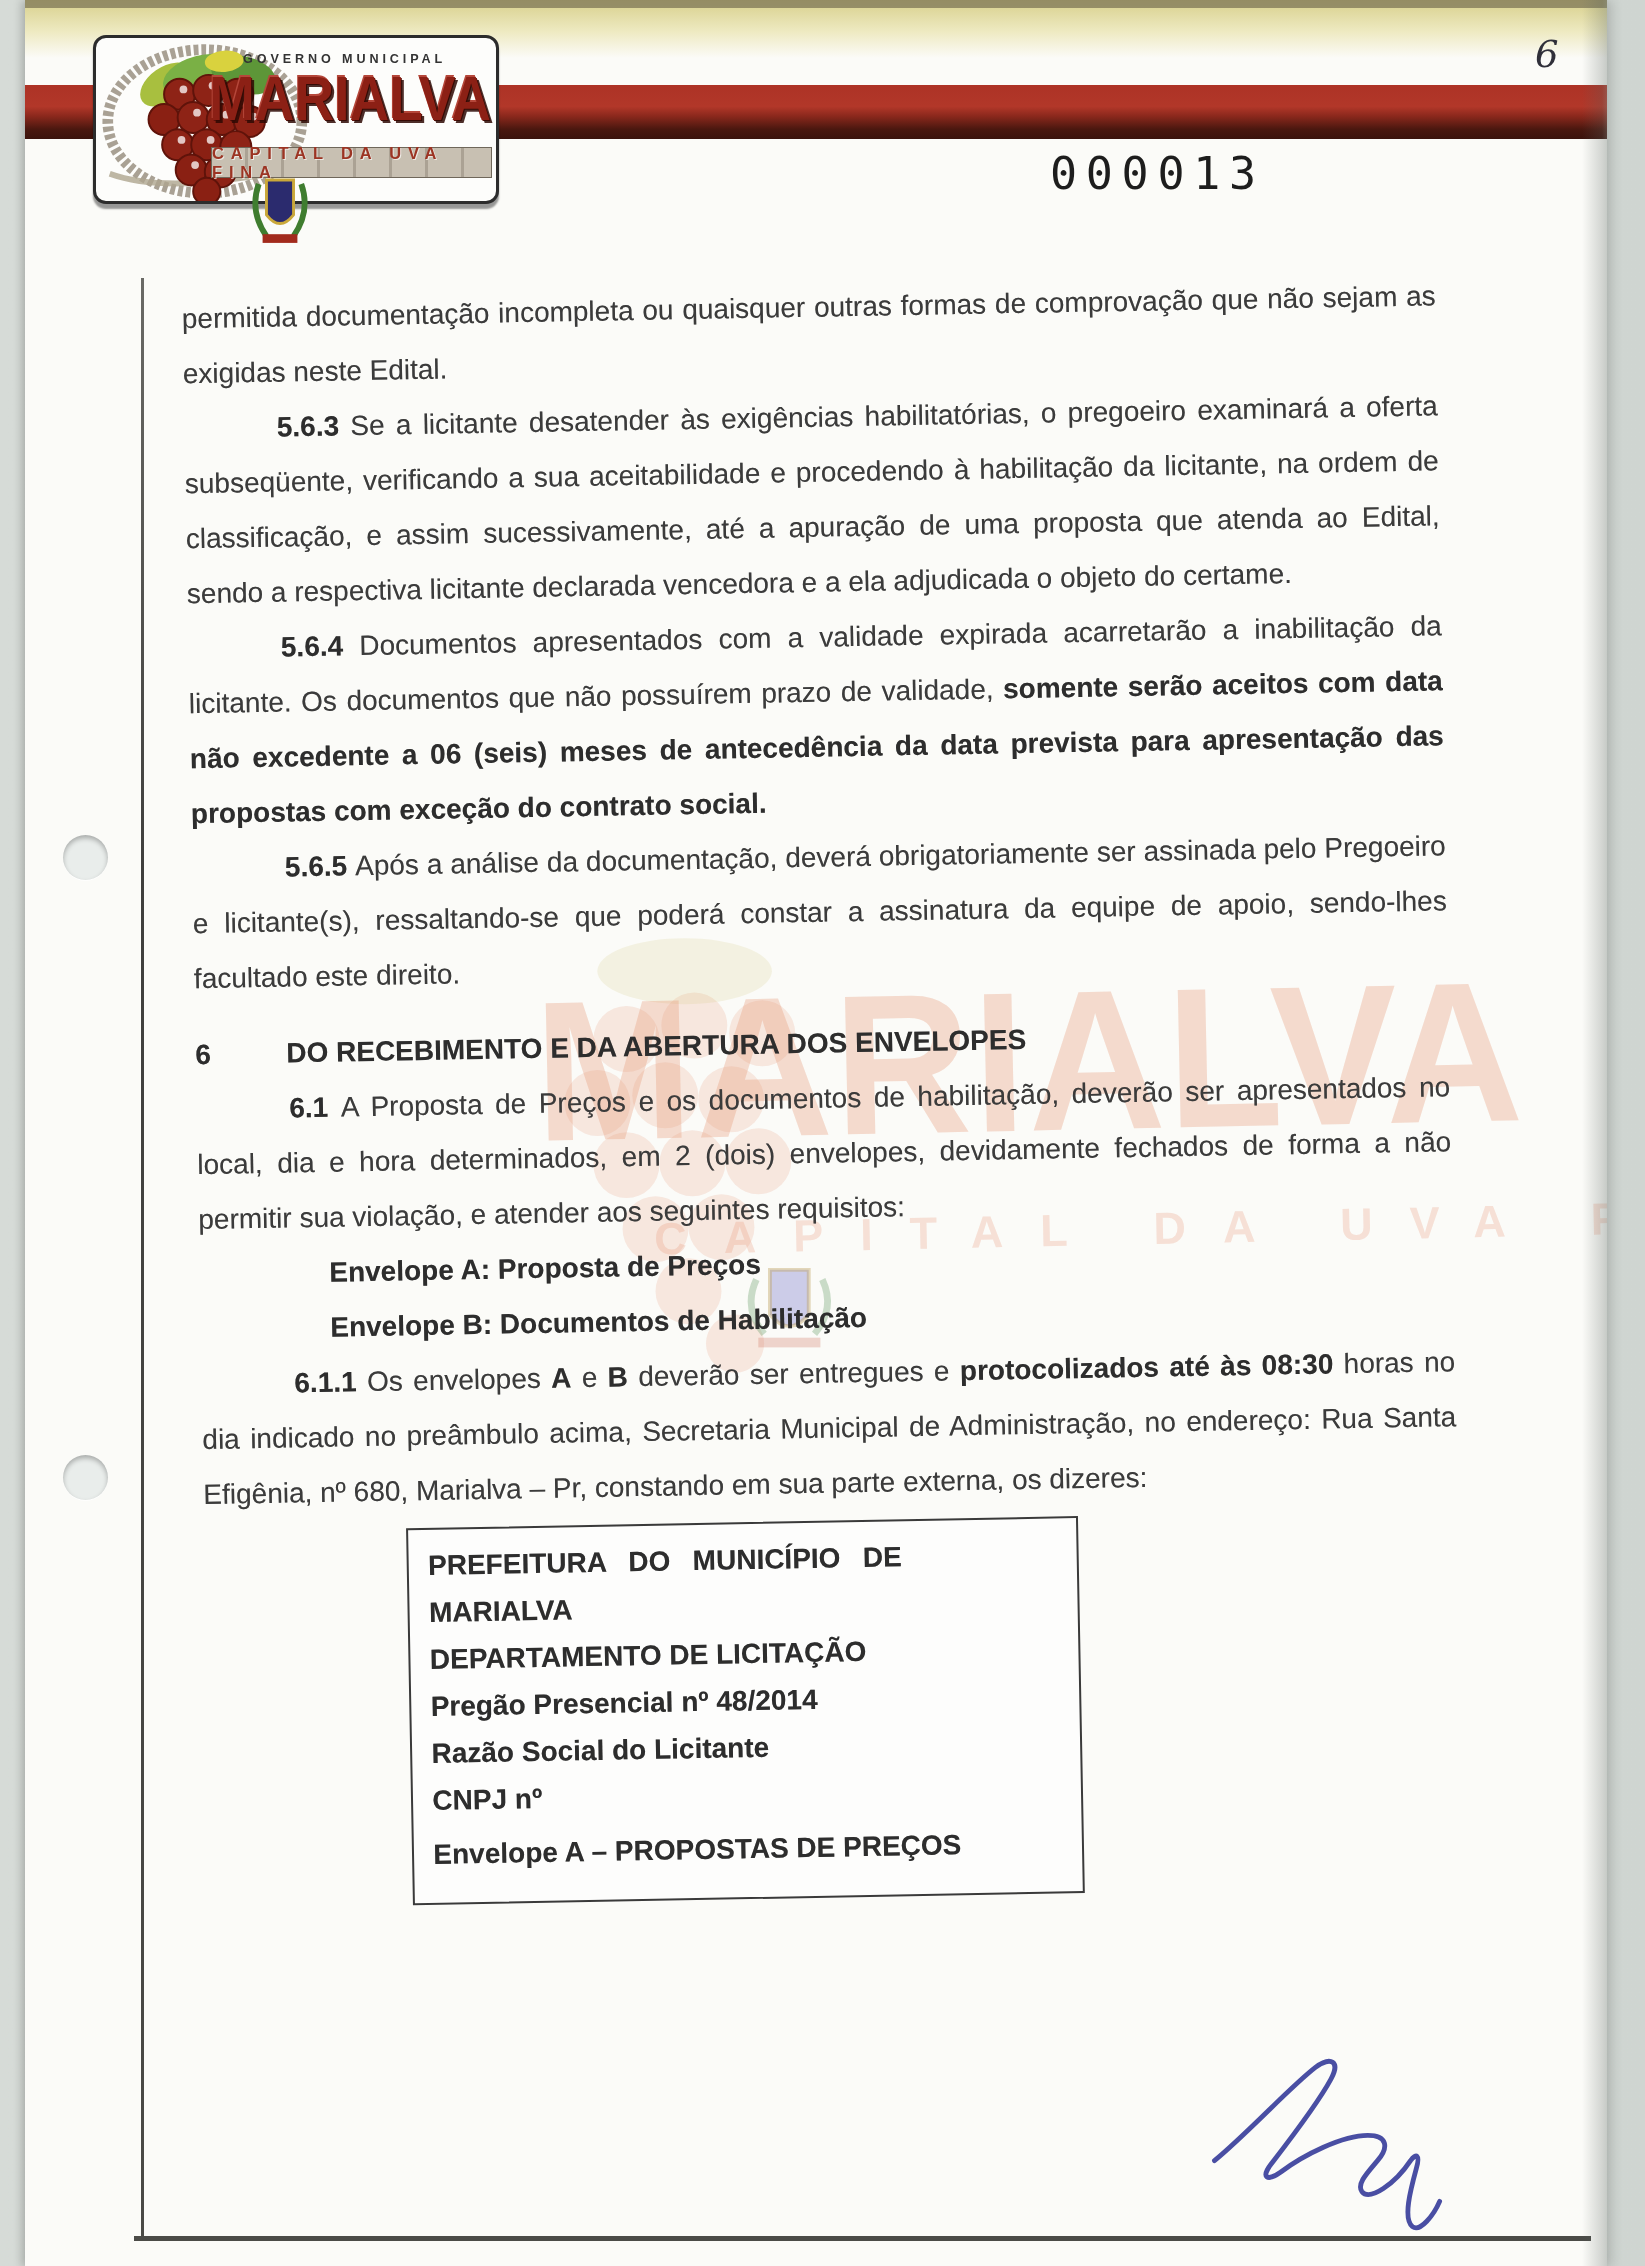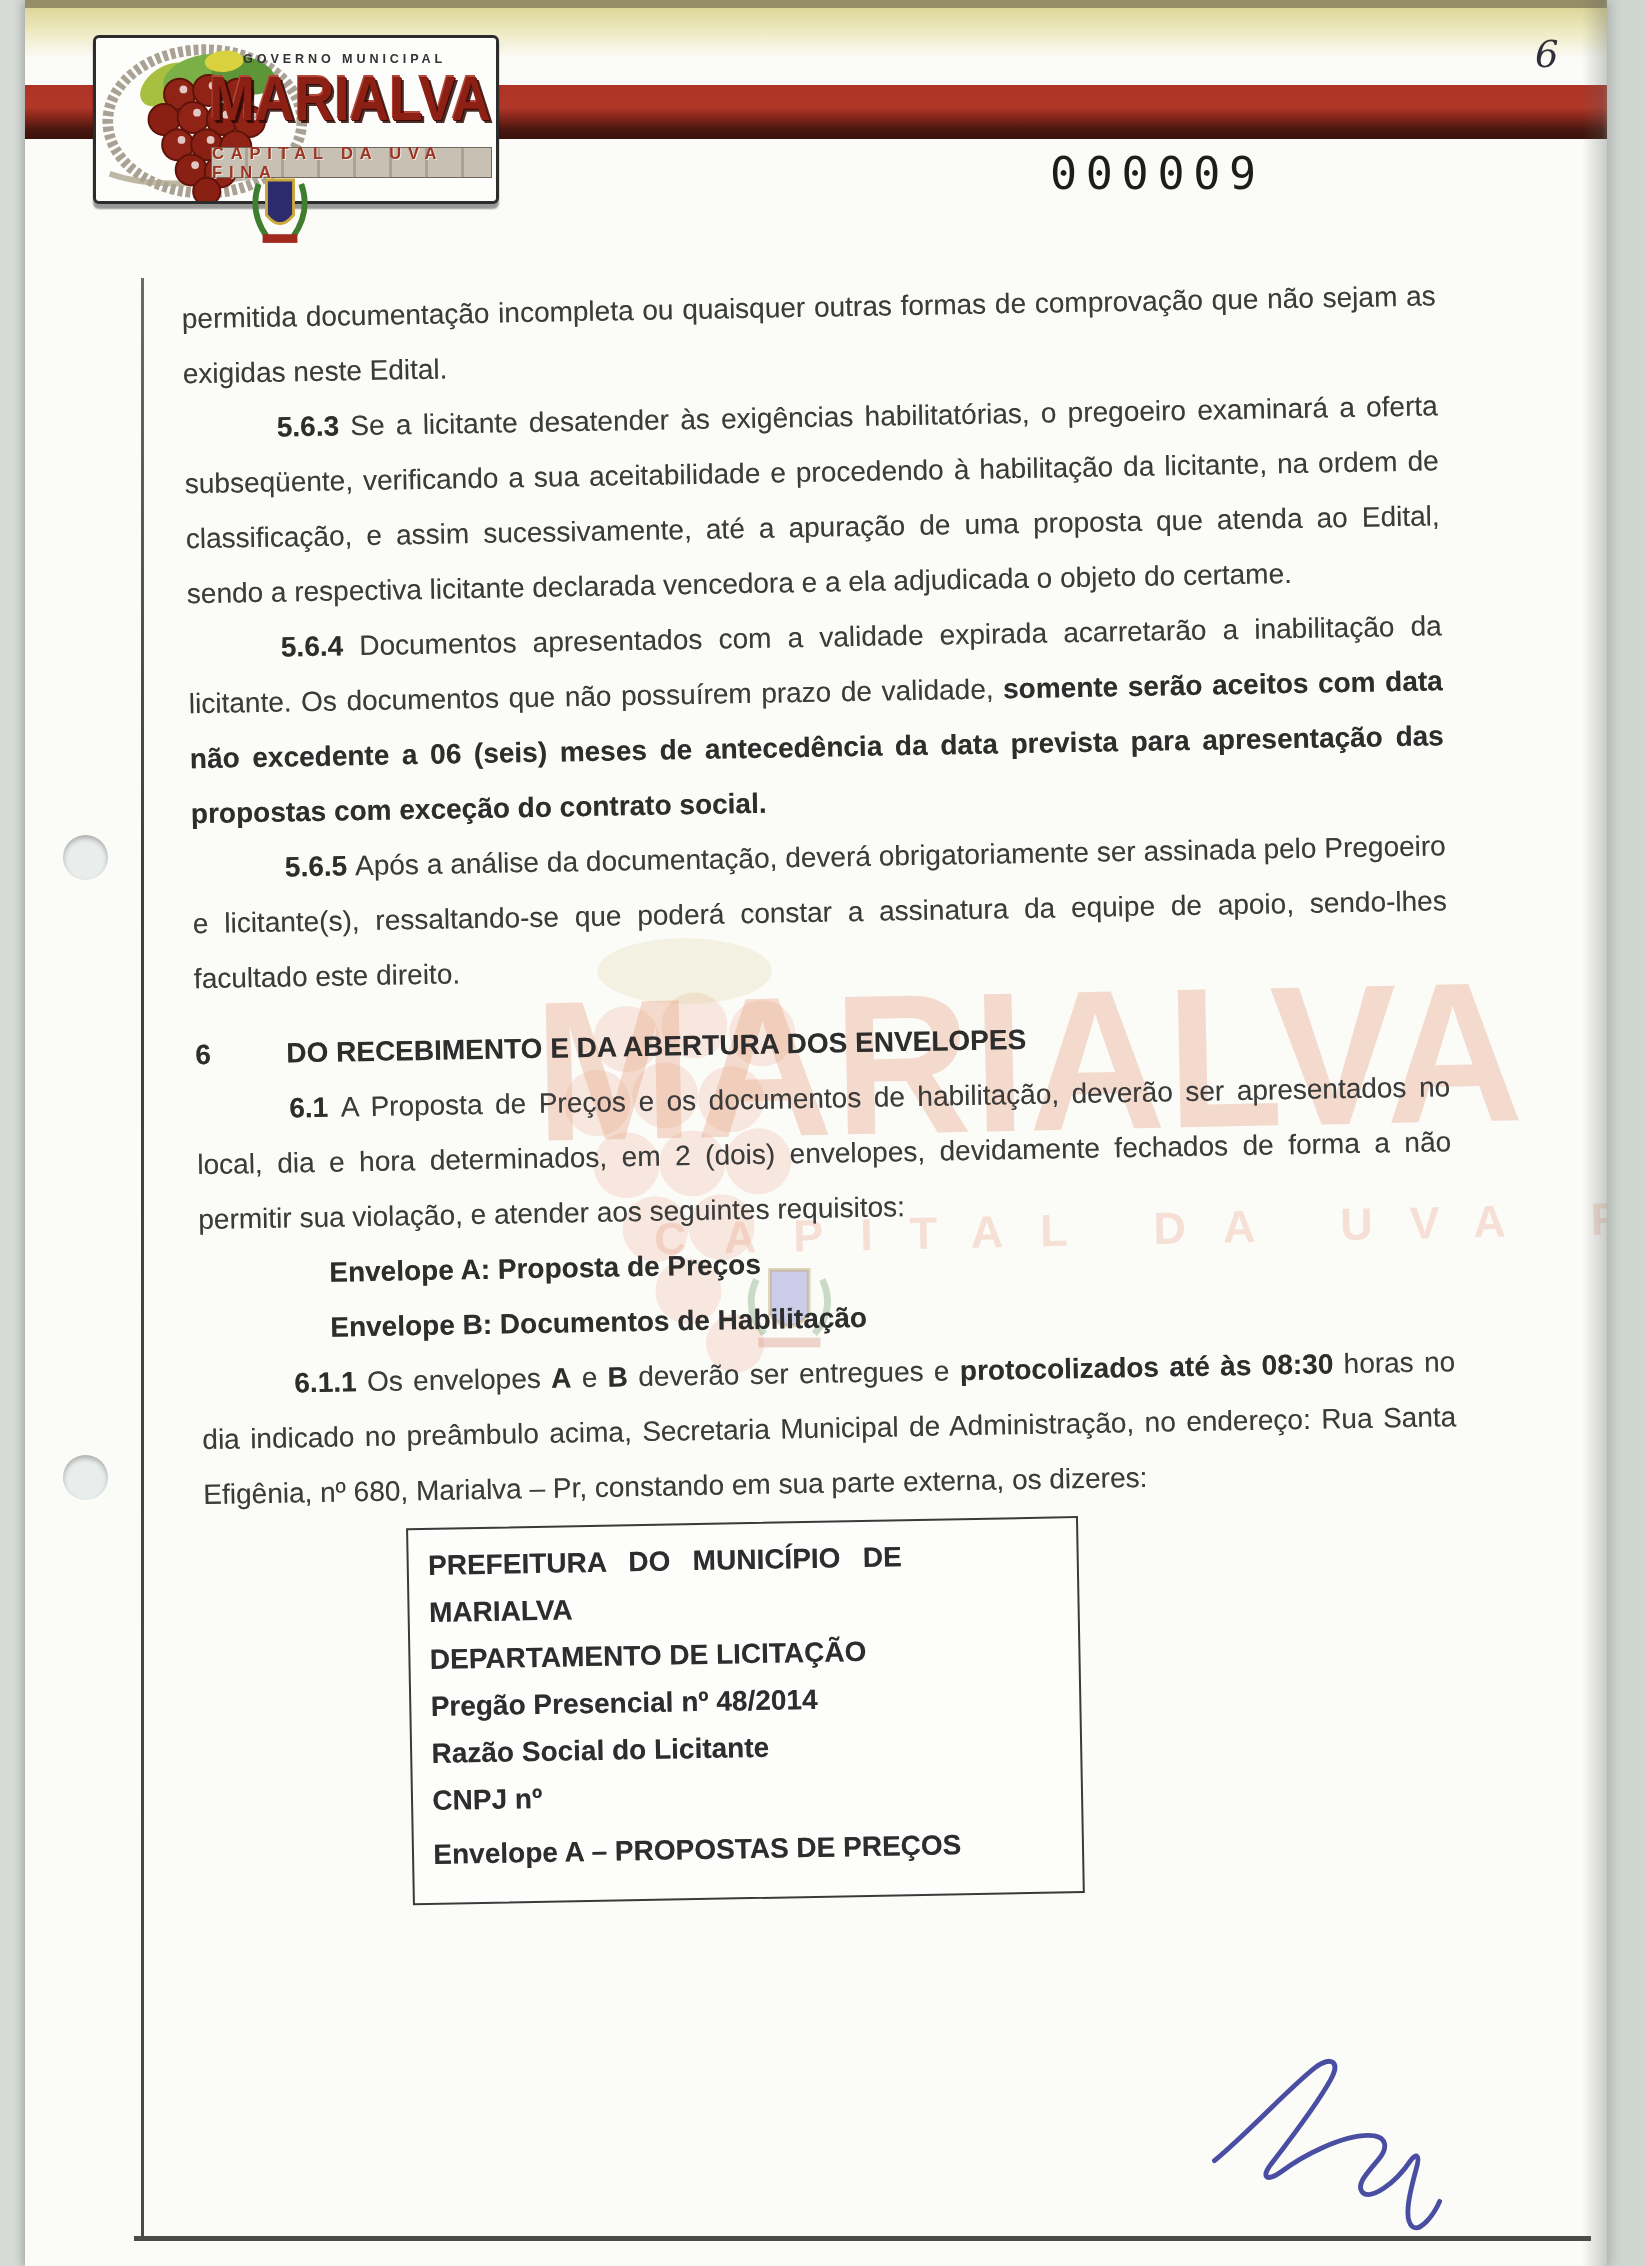--- a/index.html
+++ b/index.html
@@ -16,21 +16,21 @@
     box-shadow:-3.9px 0 7.8px rgba(0,0,0,.18), 5.8px 0 9.7px rgba(0,0,0,.12);
   }
   .top-edge{position:absolute;top:0;left:0;right:0;height:7.8px;background:#7d7557;opacity:.75;}
   .band-cream{position:absolute;top:0;left:0;right:0;height:58px;
     background:linear-gradient(#d8d08c 0%, #eeeac2 55%, #fbfbf8 100%);}
   .stripe{position:absolute;top:85px;left:0;right:0;height:54px;
     background:linear-gradient(#ad3326 0%, #b23729 40%, #8a281c 58%, #4a170f 82%, #3a120c 100%);}
   
   .logo-box{
     position:absolute;left:68px;top:35px;width:400px;height:163px;
-    background:#fdfdfb;border:3.9px solid #2c2c2c;border-radius:6px;
+    background:#fdfdfb;border:3.9px solid #2c2c2c;border-radius:13px;
     box-shadow:0 4.9px 1.9px rgba(0,0,0,.4);overflow:visible;z-index:5;
   }
   .logo-gov{position:absolute;left:147px;top:13.6px;font-size:12.6px;font-weight:bold;
     letter-spacing:3.9px;color:#333;}
   .logo-city{position:absolute;left:113px;top:23px;font-size:55px;font-weight:bold;
     color:#8c2015;letter-spacing:0px;transform:scaleY(1.15);transform-origin:0 0;
     text-shadow:2.9px 2.9px 0 rgba(46,9,4,.85), 1px 1px 0 #5e120a, -1px -1px 0 #b5473a;}
   .logo-banner{position:absolute;left:115px;right:3.9px;top:109px;height:29px;
     background:repeating-linear-gradient(90deg,#c8c0b2 0 33px,#aba294 33px 36px);
     border:1px solid #6f675a;display:flex;align-items:center;justify-content:center;
@@ -165,21 +165,21 @@
     <div class="logo-banner">CAPITAL DA UVA FINA</div>
     <svg class="logo-crest" width="58" height="78" viewBox="0 0 60 80">
       <path d="M8 12 Q-2 40 16 66" fill="none" stroke="#3f7d2f" stroke-width="6"></path>
       <path d="M52 12 Q62 40 44 66" fill="none" stroke="#3f7d2f" stroke-width="6"></path>
       <path d="M16 8 L44 8 L44 44 Q30 62 16 44 Z" fill="#2b2b6e" stroke="#caa83a" stroke-width="3"></path>
       <rect x="12" y="64" width="36" height="9" fill="#a22a1c"></rect>
     </svg>
   </div>
 
   <div class="page-number">6</div>
-  <div class="stamp-number">000009</div>
+  <div class="stamp-number">000013</div>
 
   <div class="hole h1"></div>
   <div class="hole h2"></div>
   <div class="border-left"></div>
   <div class="border-bottom"></div>
 
   <div class="text-flow">
     <p><span>permitida documentação incompleta ou quaisquer outras formas de comprovação que não sejam as exigidas neste Edital.</span></p>
     <p class="indent"><b>5.6.3 </b><span>Se a licitante desatender às exigências habilitatórias, o pregoeiro examinará a oferta subseqüente, verificando a sua aceitabilidade e procedendo à habilitação da licitante, na ordem de classificação, e assim sucessivamente, até a apuração de uma proposta que atenda ao Edital, sendo a respectiva licitante declarada vencedora e a ela adjudicada o objeto do certame.</span></p>
     <p class="indent"><b>5.6.4 </b><span>Documentos apresentados com a validade expirada acarretarão a inabilitação da licitante. Os documentos que não possuírem prazo de validade, </span><b>somente serão aceitos com data não excedente a 06 (seis) meses de antecedência da data prevista para apresentação das propostas com exceção do contrato social.</b></p>

